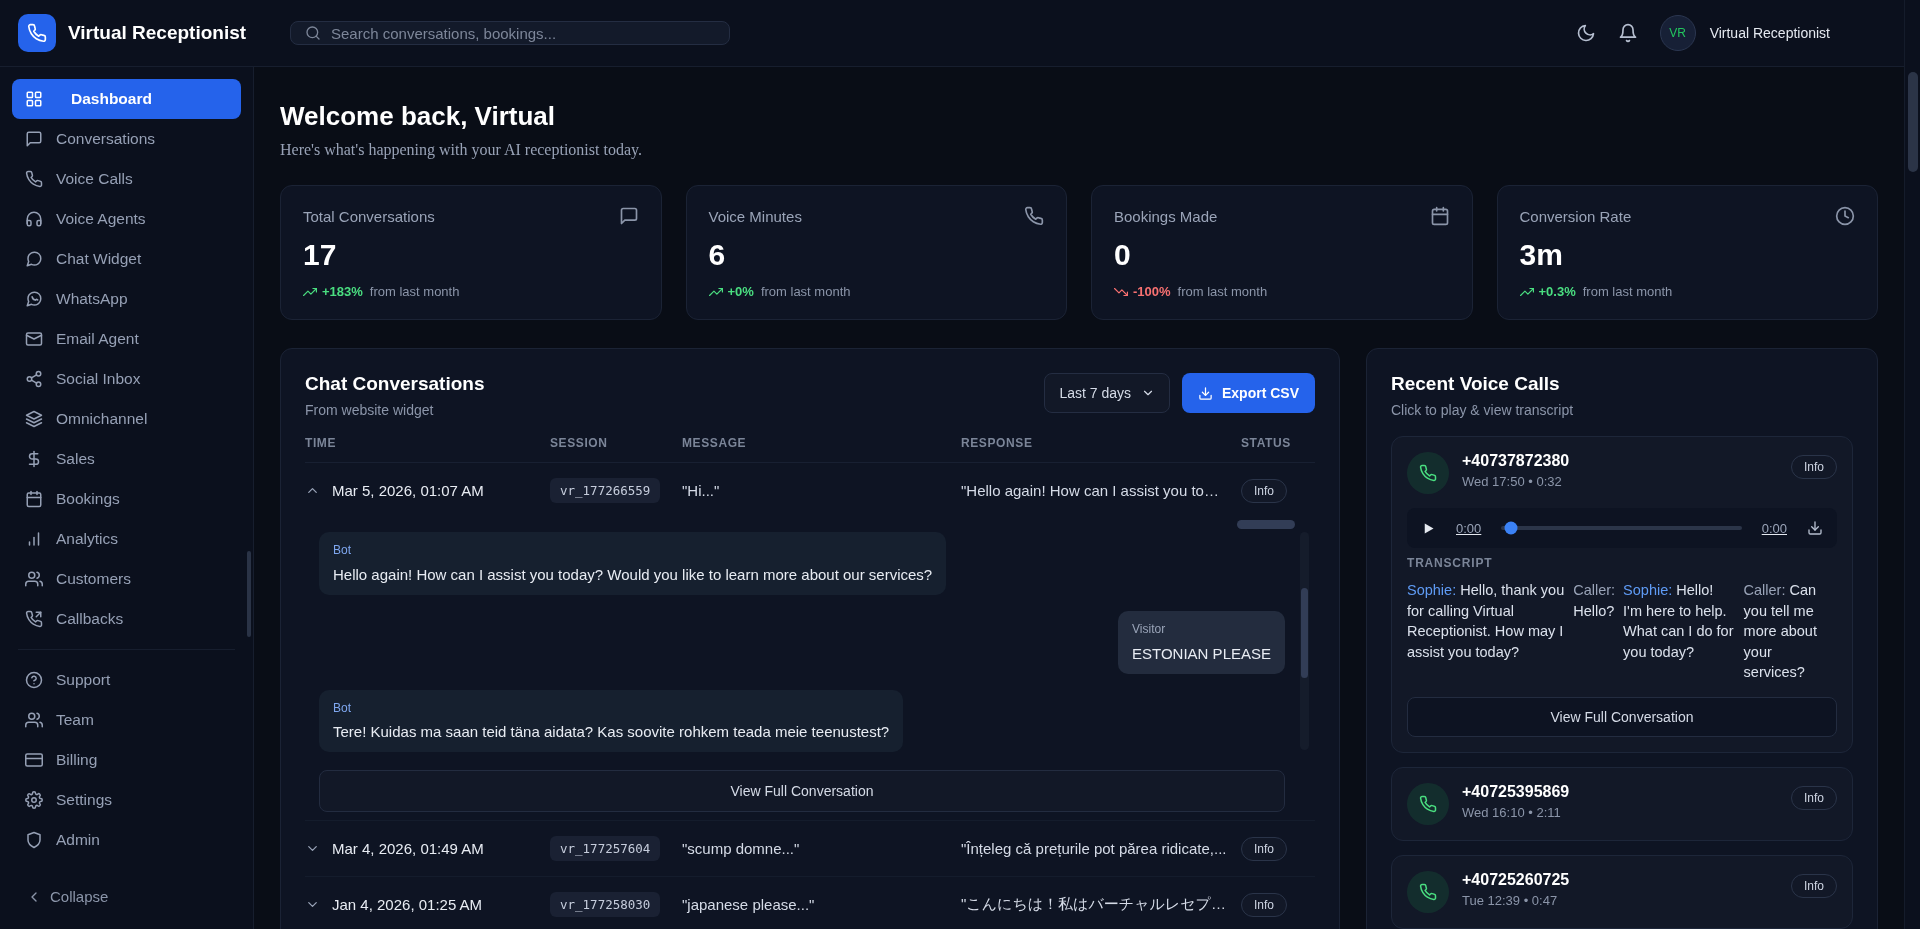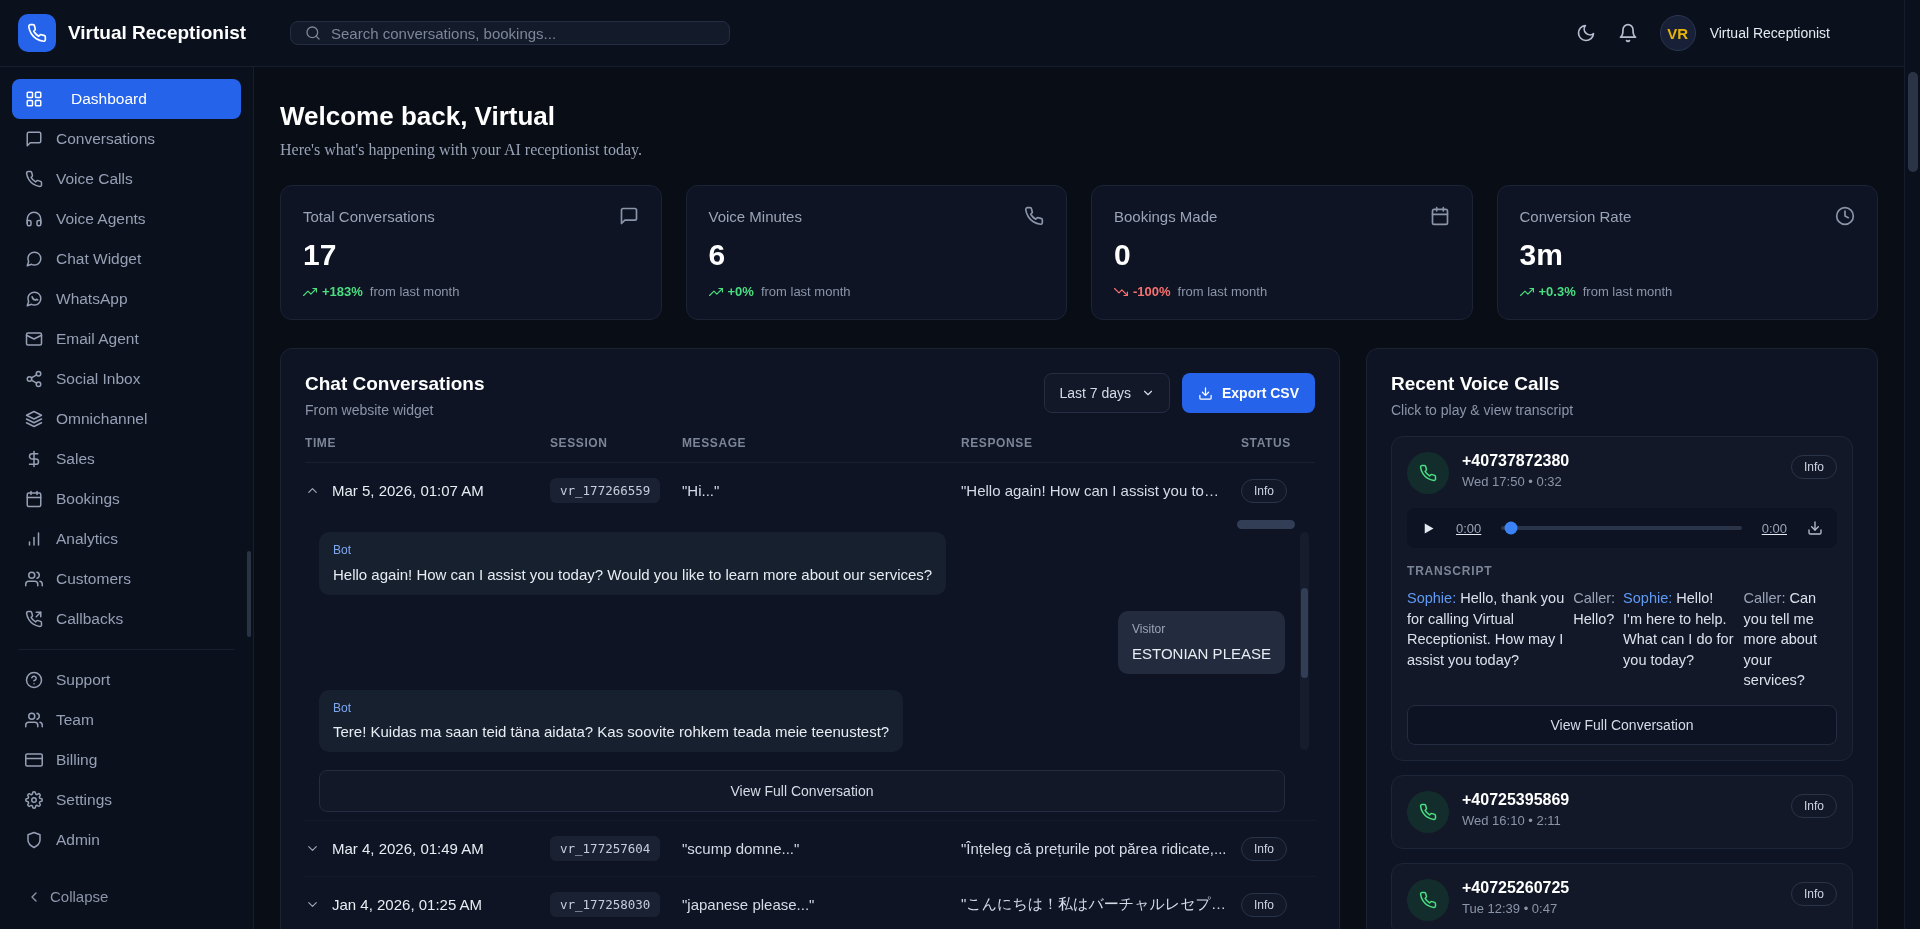--- a/index.html
+++ b/index.html
@@ -16,29 +16,29 @@
   .brand-logo { width:38px; height:38px; border-radius:10px; background:#2563eb; color:#fff;
     display:flex; align-items:center; justify-content:center; flex:0 0 38px; }
   .brand-title { font-size:19px; font-weight:bold; color:#fff; white-space:nowrap; }
   .search-box { margin-left:36px; width:440px; height:24px; background:#131a2a; border:1px solid #242d42;
     border-radius:8px; display:flex; align-items:center; gap:10px; padding:0 14px; color:#7d8699; }
   .search-box input { flex:1; background:transparent; border:none; outline:none; color:#d5dbe7; font-size:15px; }
   .search-box input::placeholder { color:#7d8699; }
   .topbar-right { margin-left:auto; display:flex; align-items:center; gap:22px; padding-right:90px; }
   .icon-btn { background:none; border:none; color:#b6bfd0; display:flex; align-items:center; }
   .avatar { width:36px; height:36px; border-radius:50%; background:#172036; border:1px solid #2b3650;
-    color:#eab308; font-size:15px; font-weight:bold; display:flex; align-items:center; justify-content:center; }
+    color:#22c55e; font-size:12px; font-weight:normal; display:flex; align-items:center; justify-content:center; }
   .user-name { font-size:14px; color:#e5e9f0; margin-left:-8px; }
 
   
   .sidebar { position:fixed; top:67px; left:0; width:254px; height:862px; background:#0b101d;
     border-right:1px solid #171e2e; display:flex; flex-direction:column; padding:12px 12px 16px; z-index:10; }
   .nav-item { display:flex; align-items:center; gap:13px; height:40px; border-radius:8px; padding:0 13px;
     color:#96a0b5; font-size:15.5px; cursor:pointer; white-space:nowrap; }
-  .nav-item.active { background:#2563eb; color:#fff; font-weight:normal;gap:28px; }
+  .nav-item.active { background:#2563eb; color:#fff; font-weight:bold;gap:28px; }
   .nav-icon { display:flex; align-items:center; flex:0 0 18px; }
   .nav-divider { height:1px; background:#171e2e; margin:10px 6px; }
   .collapse-btn { margin-top:auto; background:none; border:none; color:#8b95a9; font-size:15px;
     display:flex; align-items:center; gap:8px; padding:8px 14px; }
   .sidebar-scrollbar { position:absolute; right:2px; top:484px; width:4px; height:86px;
     background:#2a3346; border-radius:2px; }
 
   
   .main { position:fixed; top:75px; left:254px; width:1650px; height:862px; padding:26px 26px 0; overflow:hidden; }
   .welcome-title { font-size:26px; font-weight:bold; color:#fff; }
@@ -108,21 +108,21 @@
   .call-badge { margin-left:auto; margin-top:3px; }
   .player { display:flex; align-items:center; gap:20px; background:#0d1322; border-radius:8px;
     padding:12px 14px; margin-top:14px;text-decoration:underline; }
   .play-btn { background:none; border:none; color:#e5e9f0; display:flex; }
   .ptime { font-size:13px; color:#9aa4b8; }
   .slider { position:relative; flex:1; height:14px; display:flex; align-items:center; cursor:pointer; }
   .slider-track { width:100%; height:4px; background:#2b3549; border-radius:2px; }
   .slider-dot { position:absolute; left:4%; top:50%; transform:translate(-50%,-50%); width:13px; height:13px;
     border-radius:50%; background:#3b82f6; }
   .dl-btn { background:none; border:none; color:#b6bfd0; display:flex; }
-  .transcript-label { font-size:12px; font-weight:bold; letter-spacing:.8px; color:#7b8598; margin-top:16px; }
+  .transcript-label { font-size:12px; font-weight:bold; letter-spacing:.8px; color:#7b8598; margin-top:8px; }
   .transcript { margin-top:10px; display:flex; flex-direction:row; gap:8px; }
   .t-line { font-size:14.5px; line-height:1.42; color:#dbe1ec; }
   .speaker.agent { color:#5f9bf5; }
   .speaker.caller { color:#9aa4b8; }
   .call-view-btn { display:block; width:100%; height:40px; margin-top:14px; background:#0d1322;
     border:1px solid #232c40; border-radius:8px; color:#d5dbe7; font-size:14px; }
 
   
   .page-scrollbar { position:fixed; top:0; right:0; width:16px; height:929px; background:#0b101d;
     border-left:1px solid #151c2b; z-index:30; }

